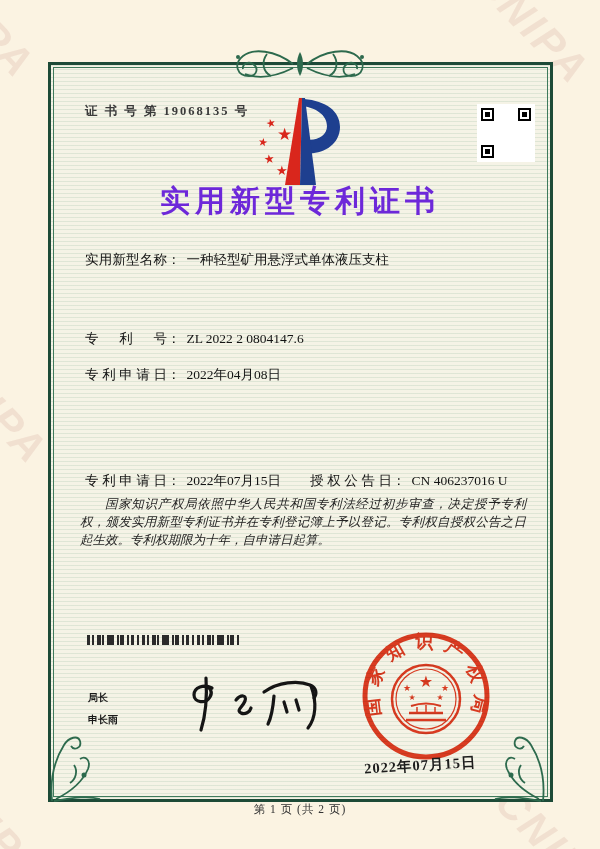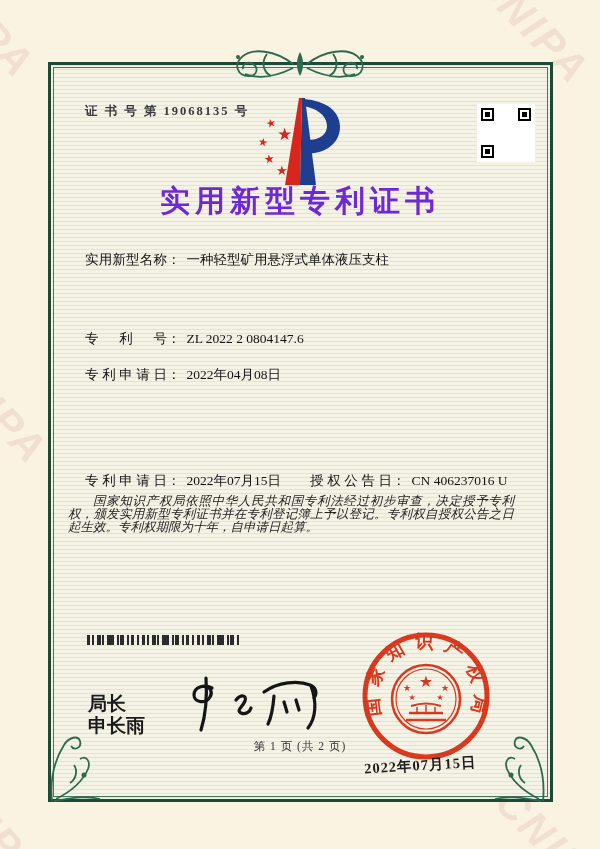--- a/index.html
+++ b/index.html
@@ -23,47 +23,47 @@
 
   .cert-no{left:85px;top:103px;font-size:12.5px;color:#3a3a3a;letter-spacing:2px;font-weight:600;}
 
   .title{top:181px;font-size:30px;font-weight:700;color:#6d28d9;letter-spacing:5px;}
 
   .row{left:85px;font-size:13.5px;color:#141414;font-weight:400;white-space:nowrap;}
   .lbl{display:inline-block;width:82px;text-align:justify;text-align-last:justify;}
   .val{margin-left:6px;}
   .row2nd{position:absolute;left:225px;top:0;}
 
-  .paras{left:68px;top:495px;width:446px;font-size:12.5px;line-height:13px;
+  .paras{left:80px;top:495px;width:446px;font-size:12.5px;line-height:18px;
          color:#222;font-style:italic;text-align:justify;}
   .paras p{margin:0;text-indent:2em;}
 
   .barcode{left:87px;top:635px;width:152px;height:10px;
     background-image:
       repeating-linear-gradient(90deg,#2b2b2b 0 2px,rgba(0,0,0,0) 2px 5px),
       repeating-linear-gradient(90deg,#2b2b2b 0 3px,rgba(0,0,0,0) 3px 11px);}
 
   .signer{left:88px;font-family:"Liberation Sans","DejaVu Sans",sans-serif;
-          font-weight:700;font-size:19px;color:#1a1a1a;}
+          font-weight:700;font-size:10px;color:#1a1a1a;}
 
   .qr{left:477px;top:104px;width:58px;height:58px;background:#fff;}
   .qr-noise{position:absolute;left:4px;top:4px;right:4px;bottom:4px;background-color:#fff;
     background-image:
       repeating-linear-gradient(90deg,#000 0 2px,#fff 2px 5px),
       repeating-linear-gradient(0deg,#000 0 2px,#fff 2px 5px);
     background-blend-mode:lighten;}
   .finder{position:absolute;width:13px;height:13px;border:2px solid #000;background:#fff;box-sizing:border-box;}
   .finder:after{content:"";position:absolute;left:2px;top:2px;width:5px;height:5px;background:#000;}
   .f-tl{left:4px;top:4px;} .f-tr{right:4px;top:4px;} .f-bl{left:4px;bottom:4px;}
 
   .seal{left:351px;top:621px;mix-blend-mode:multiply;opacity:.95;}
   .seal-date{left:364px;top:755px;width:150px;font-size:14.5px;font-weight:700;color:#1d1d1d;
              transform:rotate(-3.5deg);letter-spacing:1px;}
 
-  .page-no{top:739px;font-size:11.5px;color:#333;letter-spacing:1px;}
+  .page-no{top:802px;font-size:11.5px;color:#333;letter-spacing:1px;}
   .footer-note{top:848px;font-size:10px;color:#333;font-style:italic;letter-spacing:2px;}
 
   .logo-star{position:absolute;color:#d9261c;line-height:1;}
 
   .corner-orn{position:absolute;}
   .corner-orn.right{transform:scaleX(-1);}
 </style>
 </head>
 <body>
 

